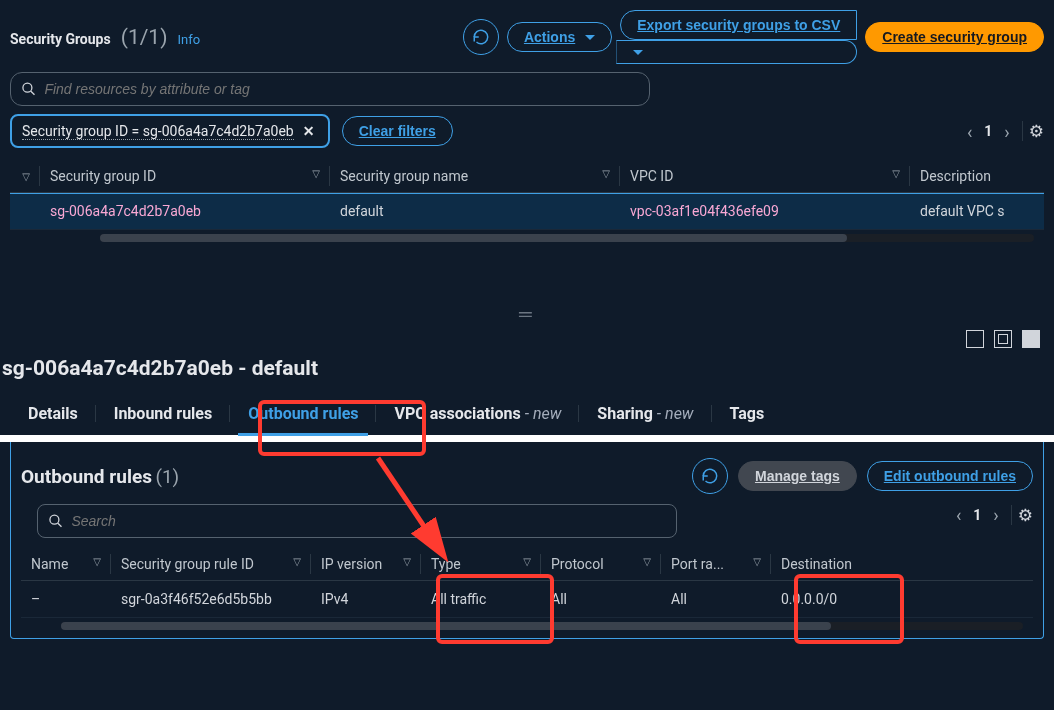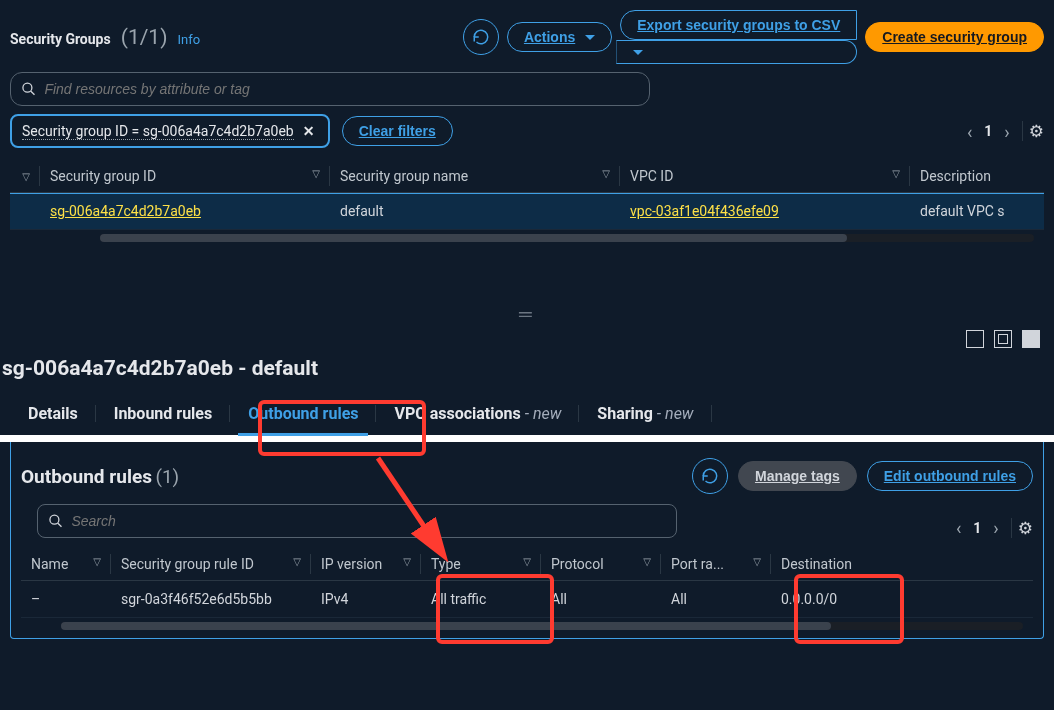--- a/index.html
+++ b/index.html
@@ -156,21 +156,21 @@
   }
   .table th:last-child::after { display: none; }
   .table td {
     padding: 10px;
     border-bottom: 1px solid #1a2838;
   }
   .table tbody tr.selected {
     background: #0d2c47;
     box-shadow: inset 0 1px 0 #3fa0e6, inset 0 -1px 0 #3fa0e6;
   }
-  .link { color: #fde047; text-decoration: underline; cursor: pointer; }
+  .link { color: #f9a8d4; cursor: pointer; }
   .scroll-strip {
     height: 8px;
     background: #1a1f26;
     margin: 4px 10px 0 90px;
     border-radius: 4px;
     position: relative;
   }
   .scroll-strip .thumb {
     position: absolute; left: 0; top: 0;
     height: 8px; width: 80%;
@@ -249,21 +249,21 @@
     border-top: none;
   }
   .panel-head {
     display: flex; align-items: center; justify-content: space-between;
     padding: 4px 0 10px 0;
   }
   .panel-title .main { font-size: 19px; font-weight: 700; color: #e5e7eb; }
   .panel-title .cnt { font-size: 19px; color: #9aa4ad; }
   .panel-actions { display: flex; align-items: center; gap: 10px; }
   .panel-search-row {
-    display: flex; align-items: flex-end; justify-content: space-between;
+    display: flex; align-items: flex-start; justify-content: space-between;
     gap: 10px; padding-bottom: 10px; padding-left: 16px;
   }
   .panel-search {
     flex: 0 0 auto;
     width: 640px;
     height: 34px;
     border: 1px solid #55626f;
     border-radius: 8px;
     display: flex; align-items: center;
     padding: 0 10px; gap: 8px;
@@ -369,20 +369,21 @@
   <div class="tabs">
     <div class="tab sep">Details</div>
     <div class="tab sep">Inbound rules</div>
     <div class="tab sep active">Outbound rules</div>
     <div class="tab sep">
       <span>VPC associations</span><em> - new</em>
     </div>
     <div class="tab sep">
       <span>Sharing</span><em> - new</em>
     </div>
+    <div class="tab">Tags</div>
   </div>
 
   <div class="outbound-panel">
     <div class="panel-head">
       <div class="panel-title">
         <span class="main">Outbound rules</span>
         <span class="cnt">(1)</span>
       </div>
       <div class="panel-actions">
         <button class="btn icon-only">

